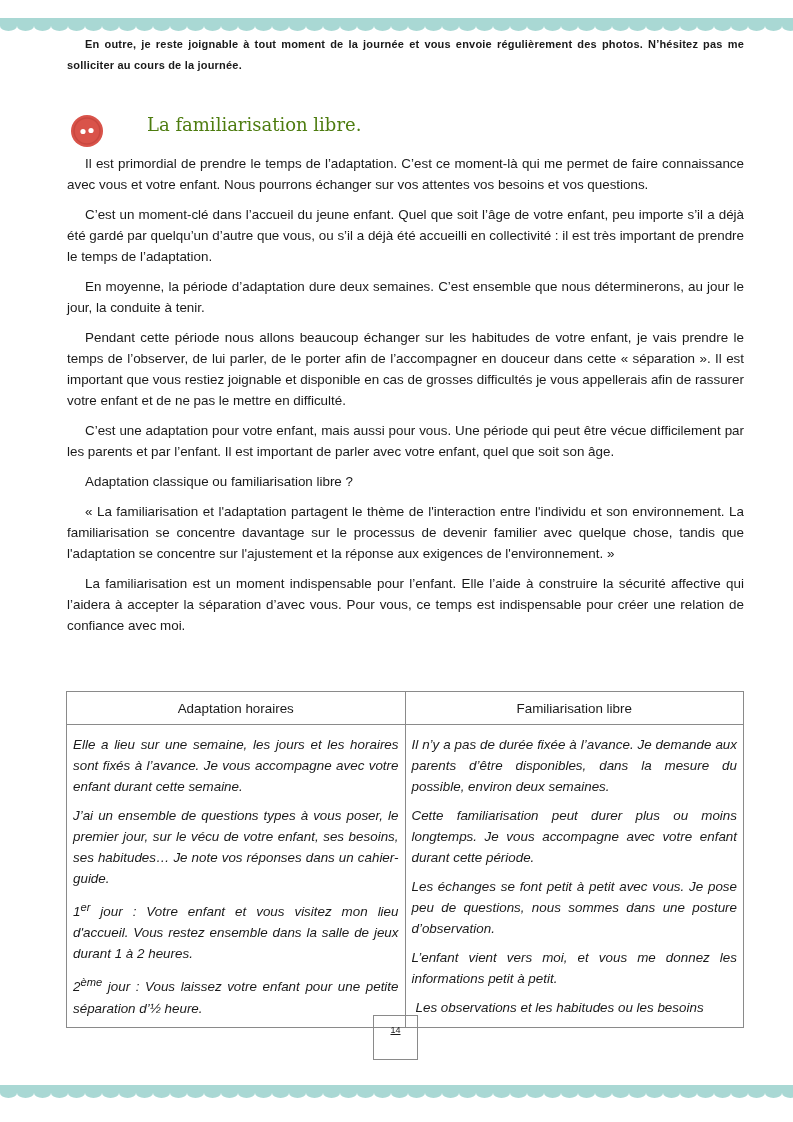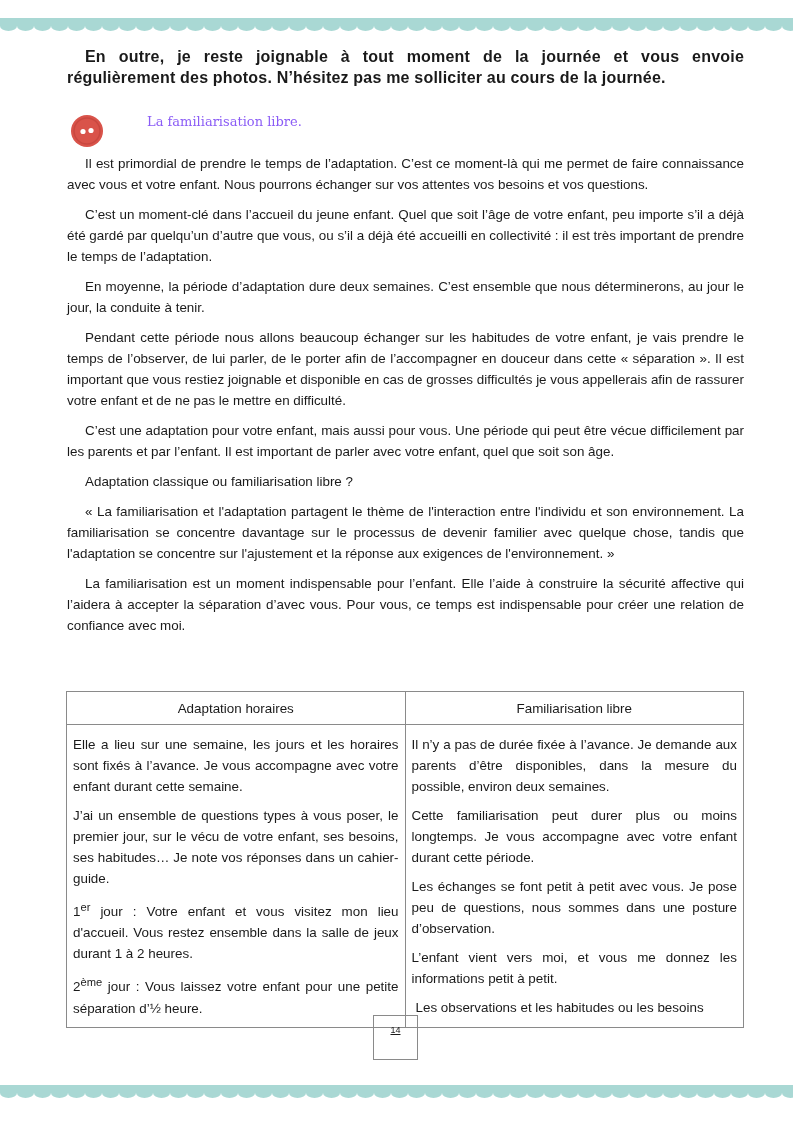--- a/index.html
+++ b/index.html
@@ -1,37 +1,37 @@
 <!DOCTYPE html>
 <html><head>
   <meta charset="utf-8">
   <style>
     html, body { margin: 0; padding: 0; background: #ffffff; }
     body { width: 793px; height: 1122px; position: relative; overflow: hidden;
            font-family: "Liberation Sans", sans-serif; color: #1a1a1a; }
     .scallop { position: absolute; left: 0; width: 793px; height: 16px; }
     .scallop-top { top: 18px; }
     .scallop-bottom { top: 1085px; }
-    .intro { position: absolute; left: 67px; top: 46px; width: 677px;
-             font-size: 16px; font-weight: bold; line-height: 21px; text-align: justify; letter-spacing: 0.2px; }
+    .intro { position: absolute; left: 67px; top: 34px; width: 677px;
+             font-size: 11px; font-weight: bold; line-height: 21px; text-align: justify; letter-spacing: 0.2px; }
     .intro p { margin: 0; text-indent: 18px; }
     .section-head { position: absolute; left: 68px; top: 110px; width: 680px; height: 40px; }
     .button-icon { position: absolute; left: 2px; top: 4px; width: 34px; height: 34px; }
     .section-title { position: absolute; left: 79px; top: 4px; font-family: "DejaVu Serif", serif;
-                     font-size: 13px; color: #8b5cf6; }
+                     font-size: 18px; color: #4d7c0f; }
     .body { position: absolute; left: 67px; top: 153px; width: 677px; font-size: 13.4px;
             line-height: 21px; text-align: justify; }
     .body p { margin: 0 0 9px 0; text-indent: 18px; }
     .body p.subhead { font-weight: normal; margin-bottom: 9px; }
     table.compare { position: absolute; left: 66px; top: 691px; width: 678px; border-collapse: collapse;
                     font-size: 13.4px; line-height: 21px; }
     table.compare th, table.compare td { border: 1px solid #8a8a8a; vertical-align: top; width: 50%; }
     table.compare th { font-weight: normal; height: 32px; text-align: center; vertical-align: middle; padding: 0; }
     table.compare td { padding: 9px 6px 0 6px; text-align: justify; height: 263px; }
-    table.compare td p { margin: 0 0 8px 0; }
+    table.compare td p { margin: 0 0 8px 0; font-style: italic; }
     .page-num-box { position: absolute; left: 373px; top: 1015px; width: 45px; height: 45px;
                     border: 1px solid #8a8a8a; box-sizing: border-box; text-align: center;
                     font-size: 9px; padding-top: 9px; text-decoration: underline; }
   </style>
 </head>
 <body>
 
 <svg class="scallop scallop-top" viewBox="0 0 793 16" preserveAspectRatio="none">
   <defs>
     <pattern id="scal" x="0" y="0" width="17" height="16" patternUnits="userSpaceOnUse">

